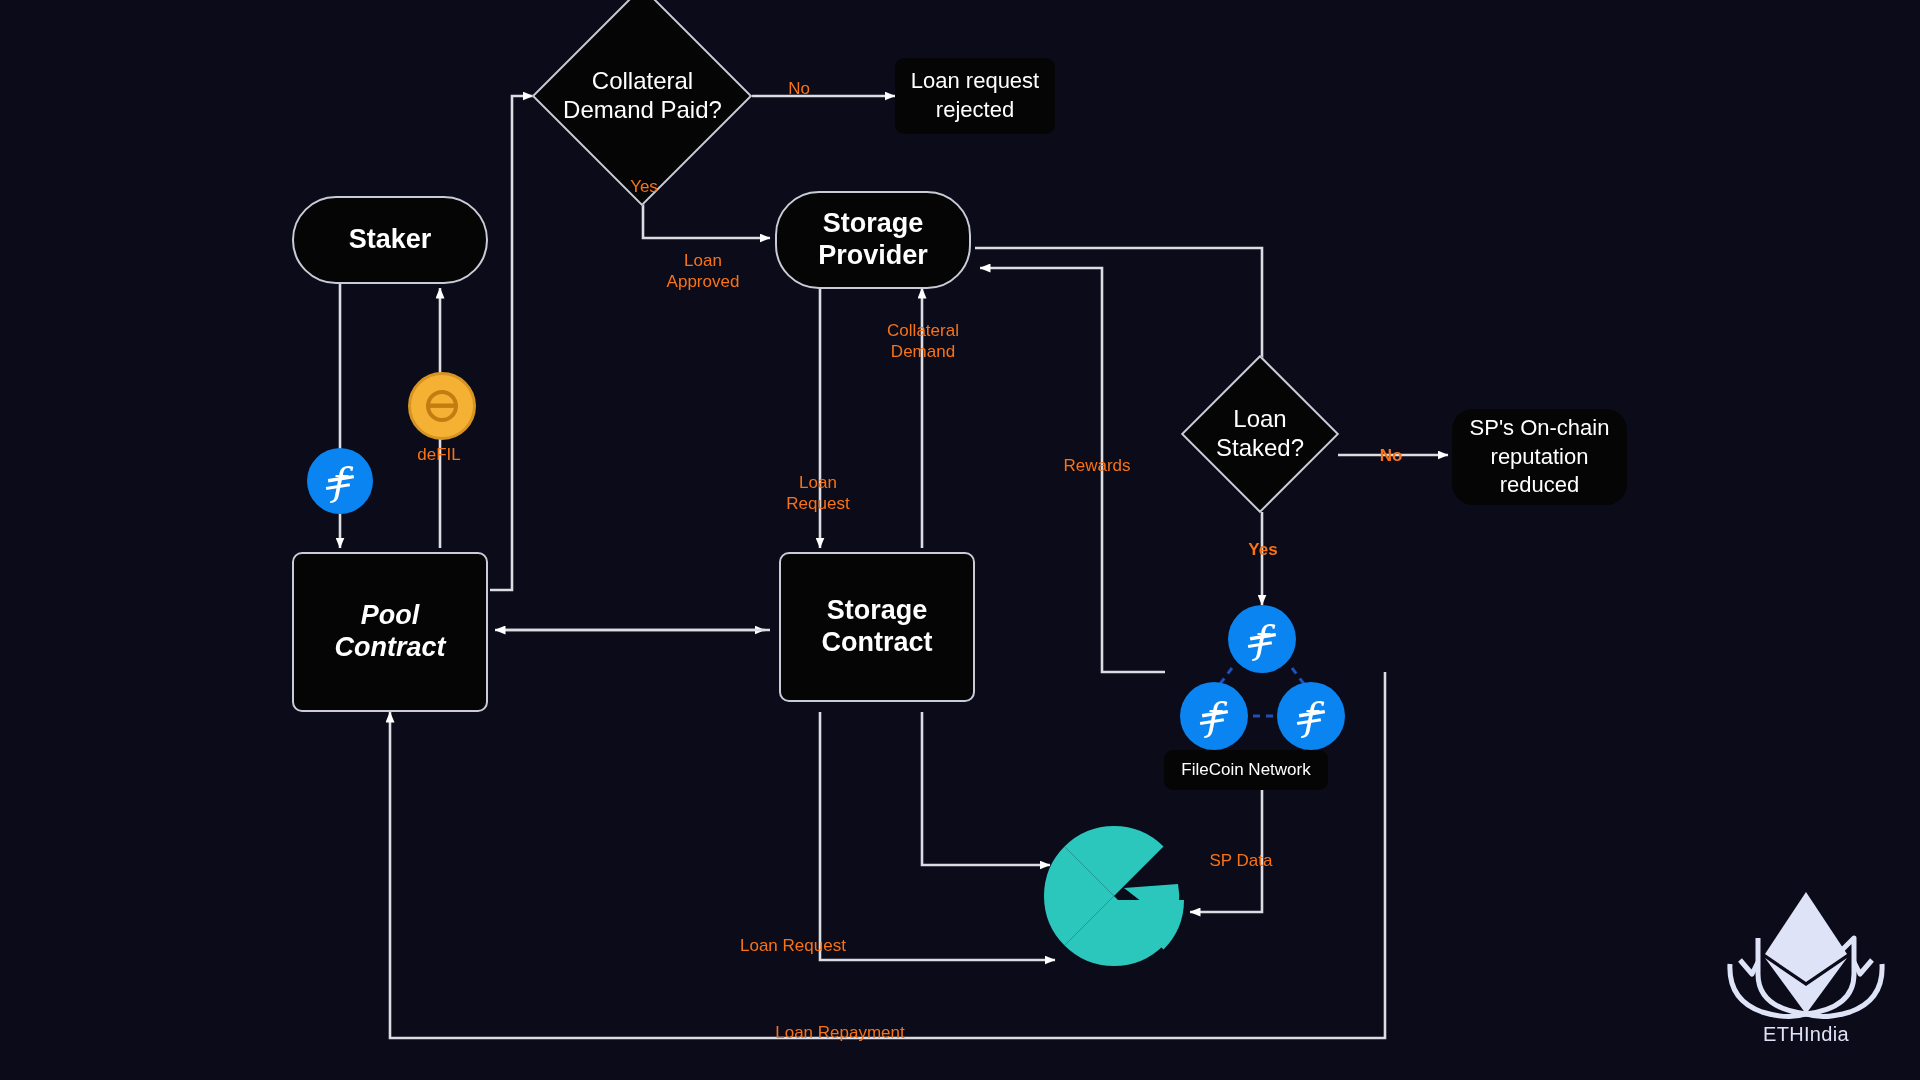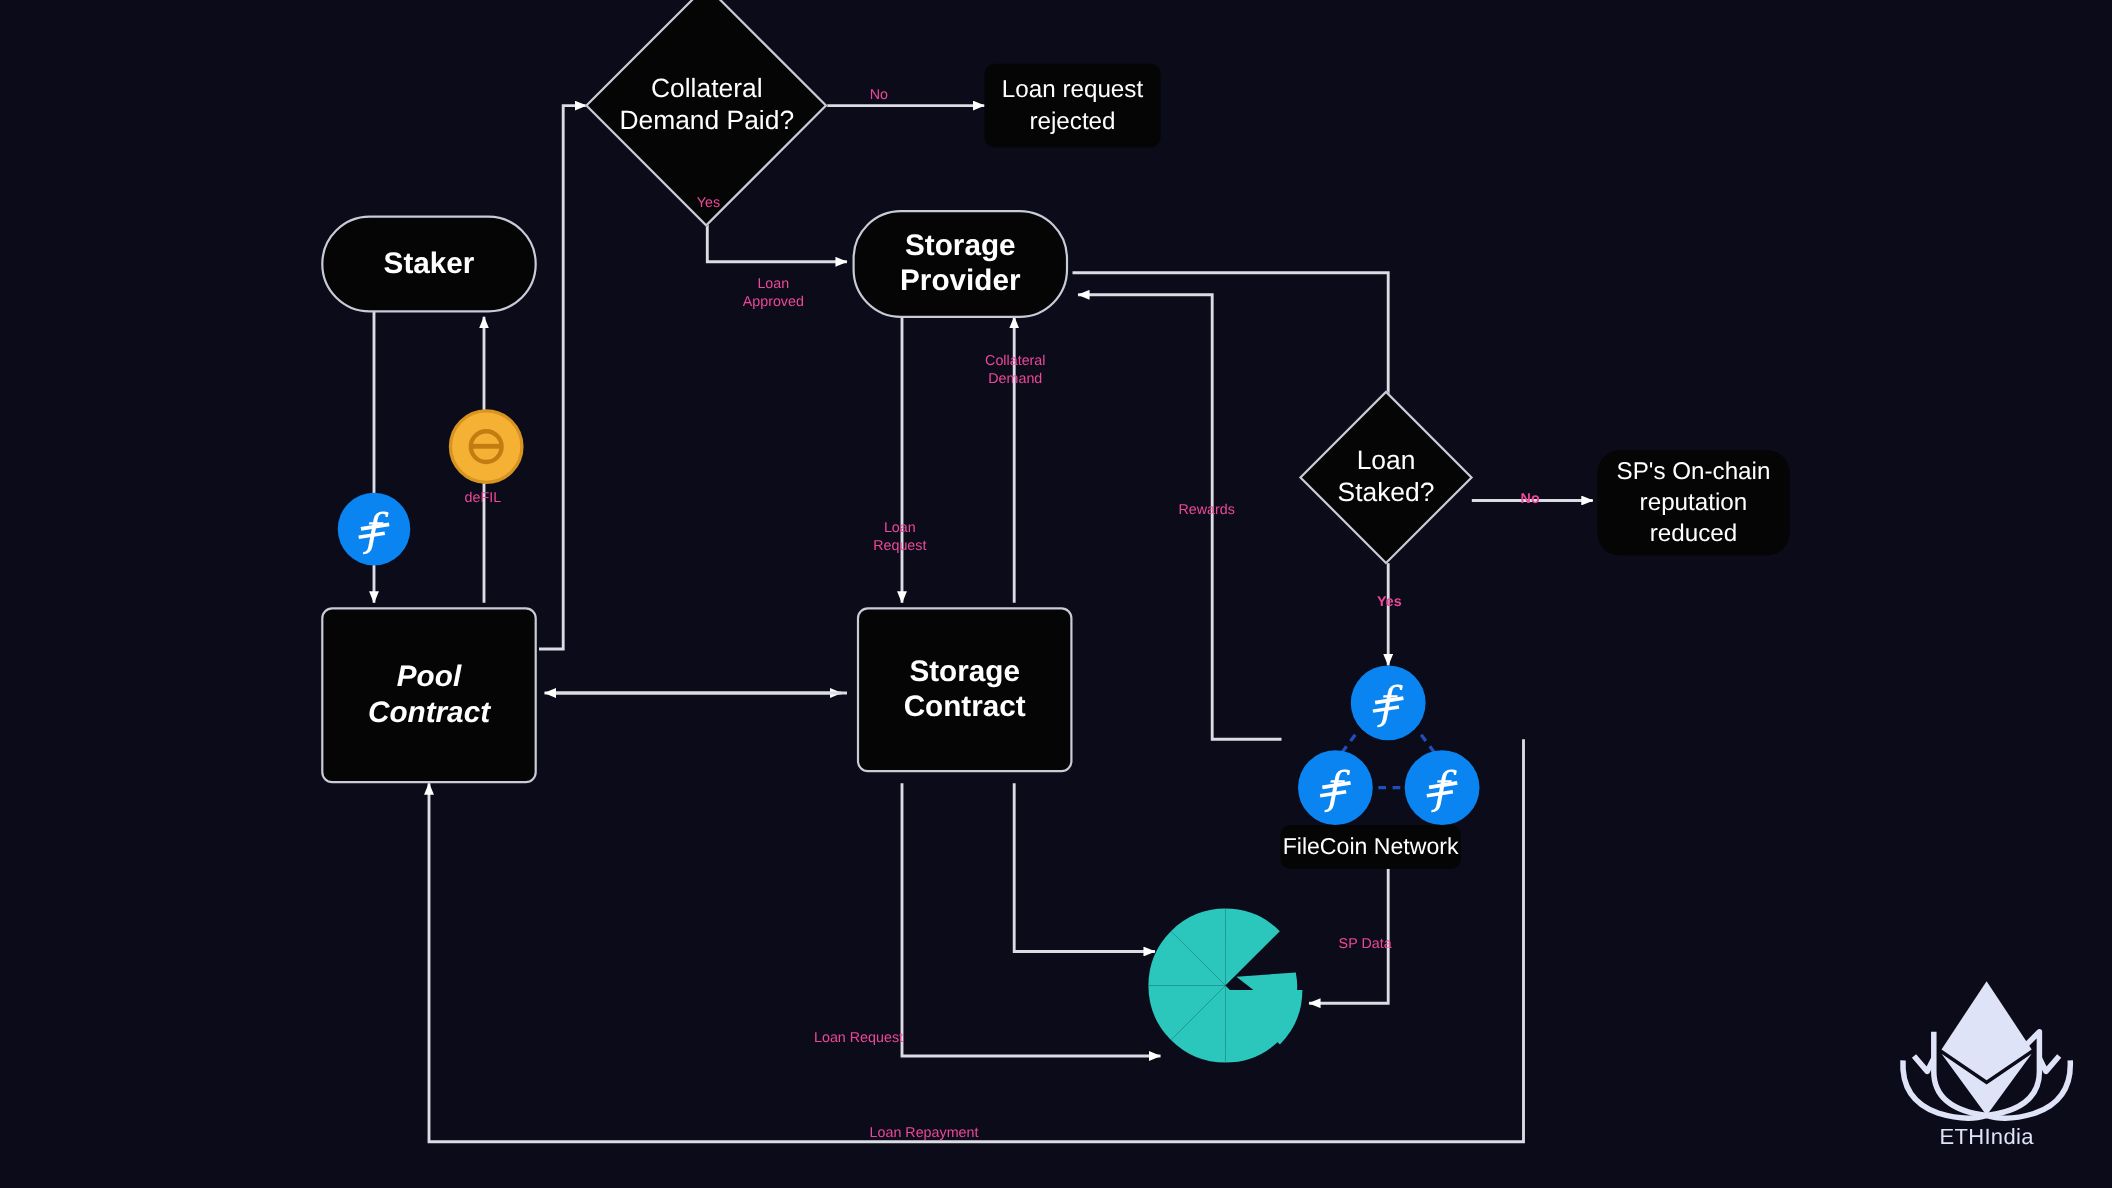--- a/index.html
+++ b/index.html
@@ -16,21 +16,21 @@
   .node.plain{border:none;background:#050505;border-radius:9px;
               font-weight:normal;font-size:22px;line-height:1.3;}
 
   .diamond{position:absolute;}
   .diamond .dshape{position:absolute;inset:0;background:#050505;
         border:2px solid #c9cbd6;transform:rotate(45deg);box-sizing:border-box;}
   .diamond .dtext{position:absolute;inset:0;display:flex;align-items:center;
         justify-content:center;text-align:center;color:#fff;font-size:24px;
         line-height:1.2;white-space:nowrap;}
 
-  .edge-label{position:absolute;color:#ec4899;font-size:13px;line-height:1.25;
+  .edge-label{position:absolute;color:#f97316;font-size:17px;line-height:1.25;
         text-align:center;white-space:pre-line;}
   .edge-label.bold{font-weight:bold;}
 
   .fil{position:absolute;border-radius:50%;background:#0a84f0;
        display:flex;align-items:center;justify-content:center;}
   .fil svg{display:block;}
 
   .defil{position:absolute;border-radius:50%;background:#f5b133;
          border:3px solid #d89420;display:flex;align-items:center;
          justify-content:center;color:#c07c12;}
@@ -130,21 +130,21 @@
 Staked?</div>
   </div>
 
   <div class="node plain" style="left:1452px;top:409px;width:175px;height:96px;border-radius:21px;">
     <span style="white-space:pre-line;">SP's On-chain
 reputation
 reduced</span>
   </div>
 
   <div class="node plain" style="left:1164px;top:750px;width:164px;height:40px;
-       font-size:21px;">
+       font-size:17px;">
     <span>FileCoin Network</span>
   </div>
 
   <div class="fil" style="left:307px;top:448px;width:66px;height:66px;">
     <svg width="40" height="48" viewBox="0 0 40 48" aria-hidden="true">
       <text x="20" y="38" text-anchor="middle" fill="#fff" font-family="DejaVu Serif, serif" font-style="italic" font-size="40">f</text>
       <rect x="8" y="20" width="26" height="3.4" fill="#fff" transform="rotate(-9 21 22)"></rect>
       <rect x="6" y="28" width="24" height="3.2" fill="#fff" transform="rotate(-9 18 30)"></rect>
     </svg>
   </div>

